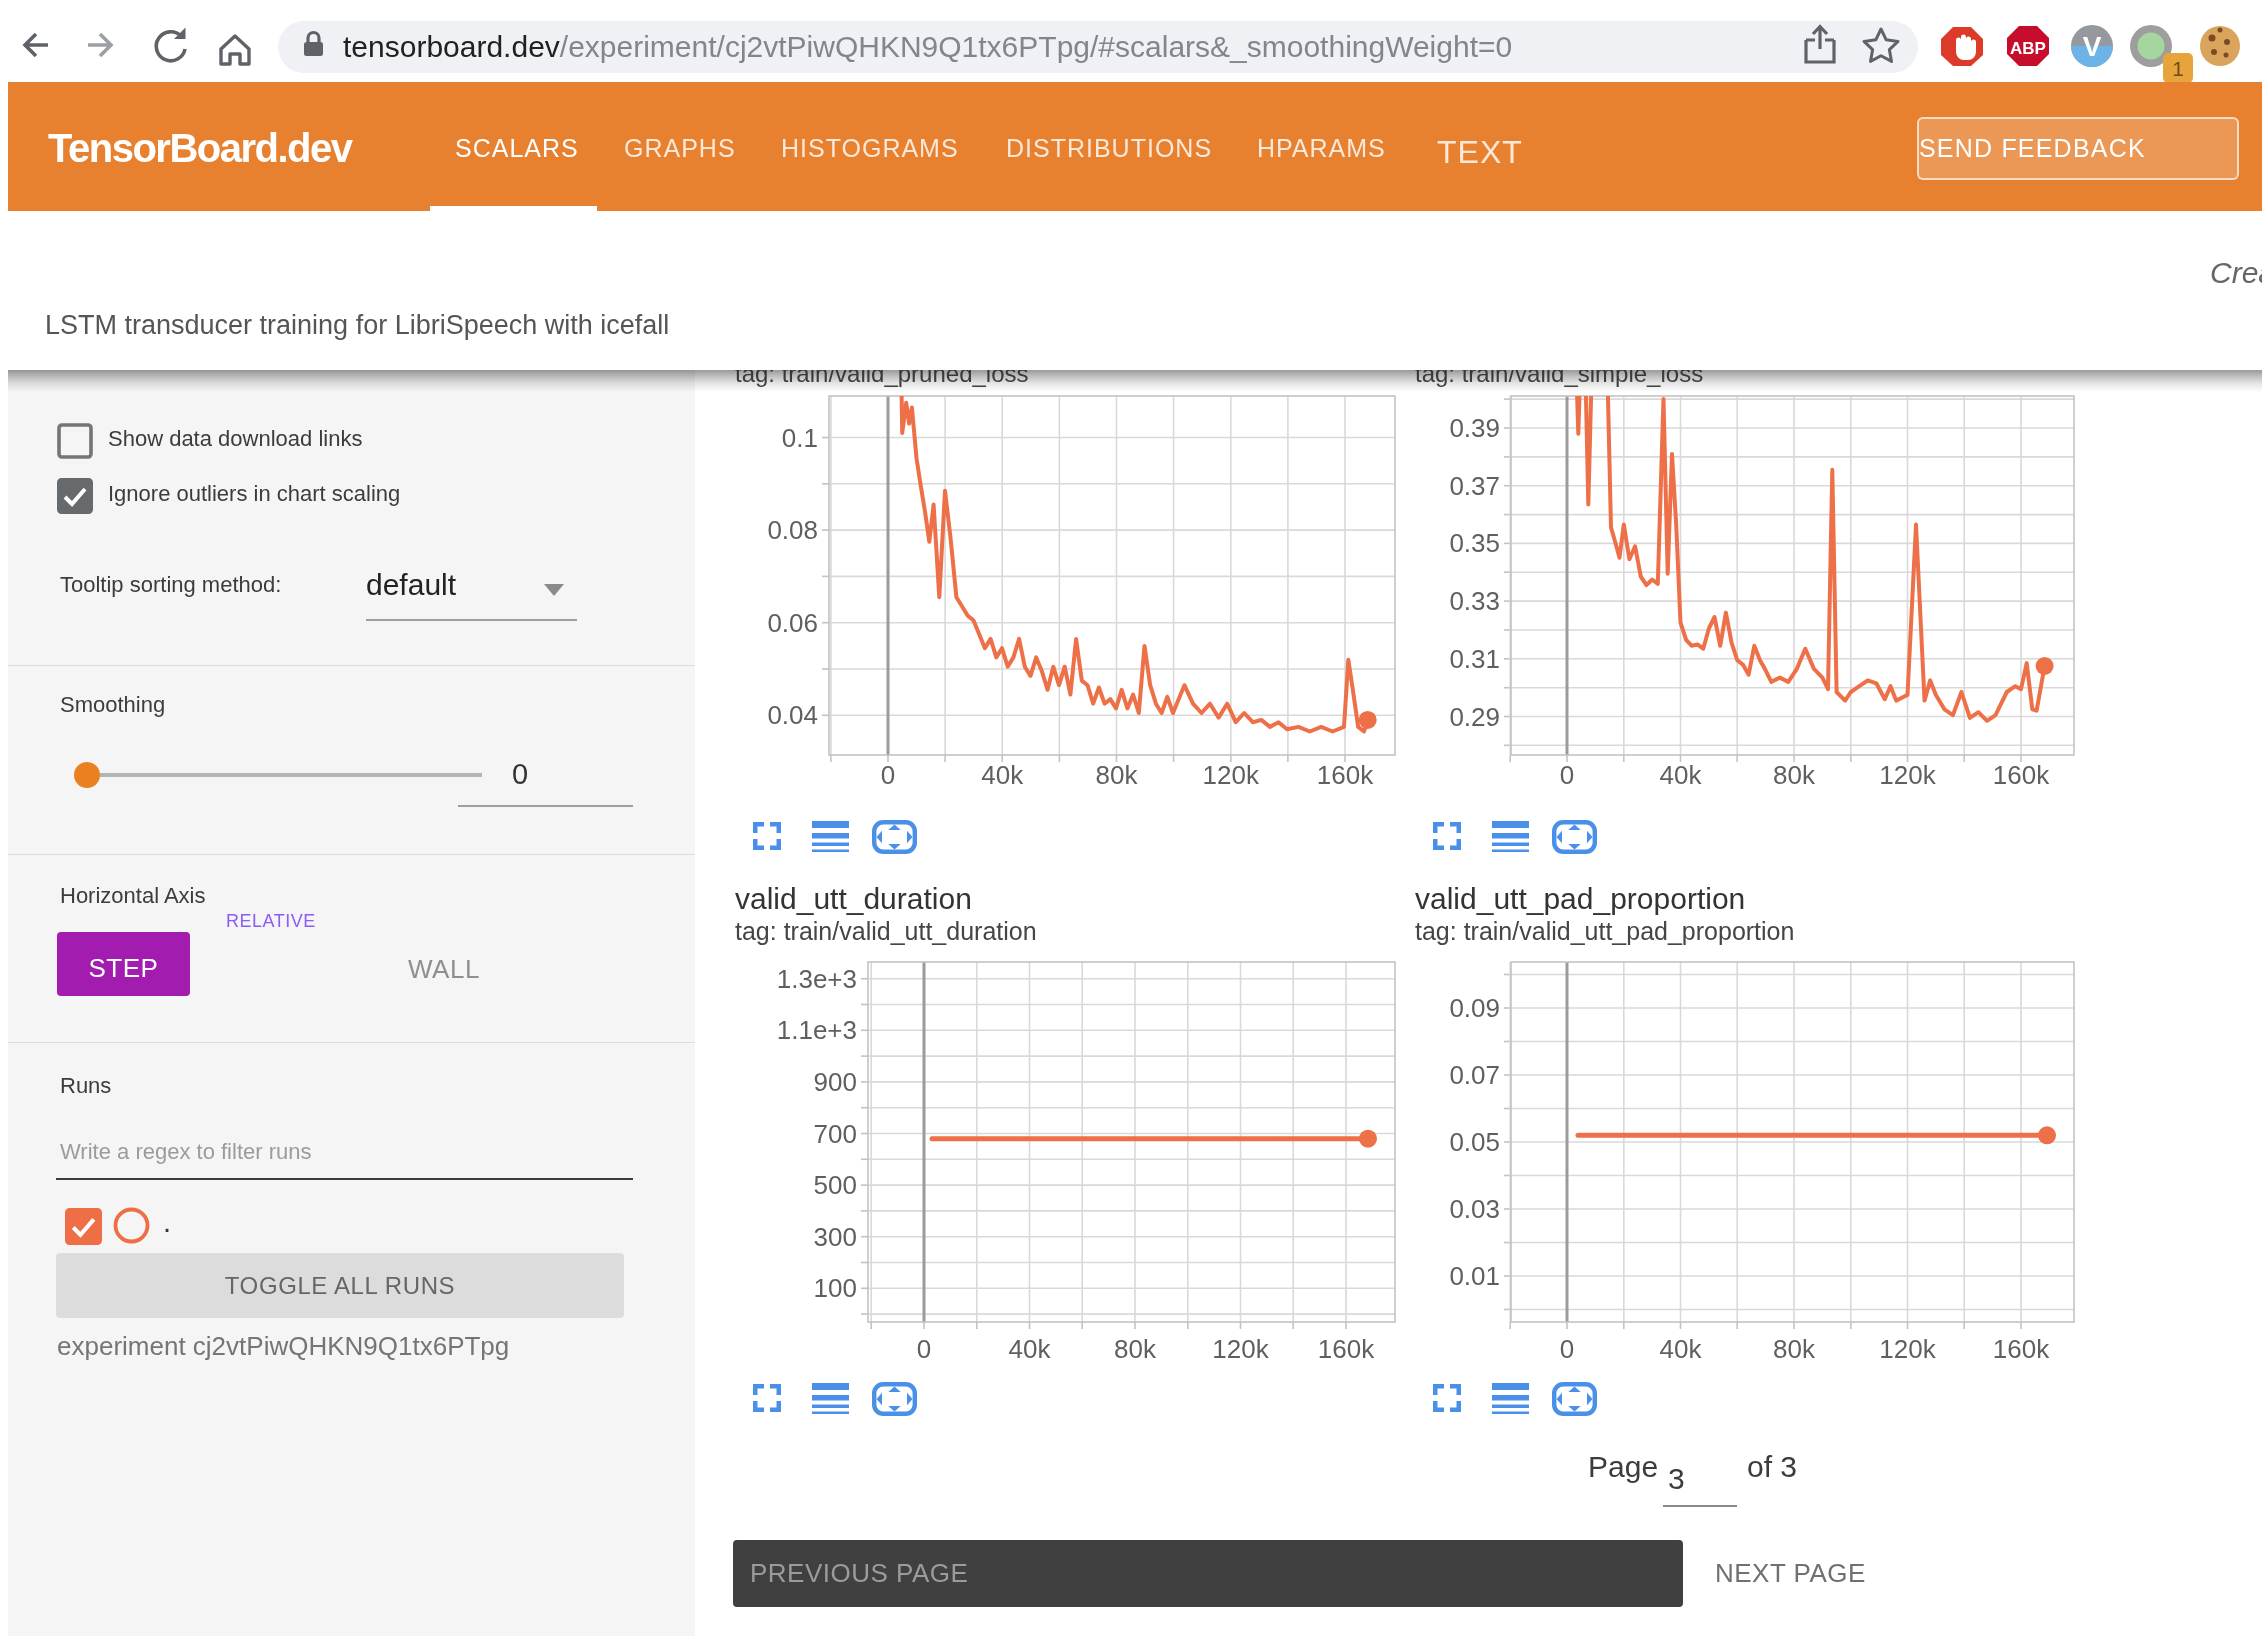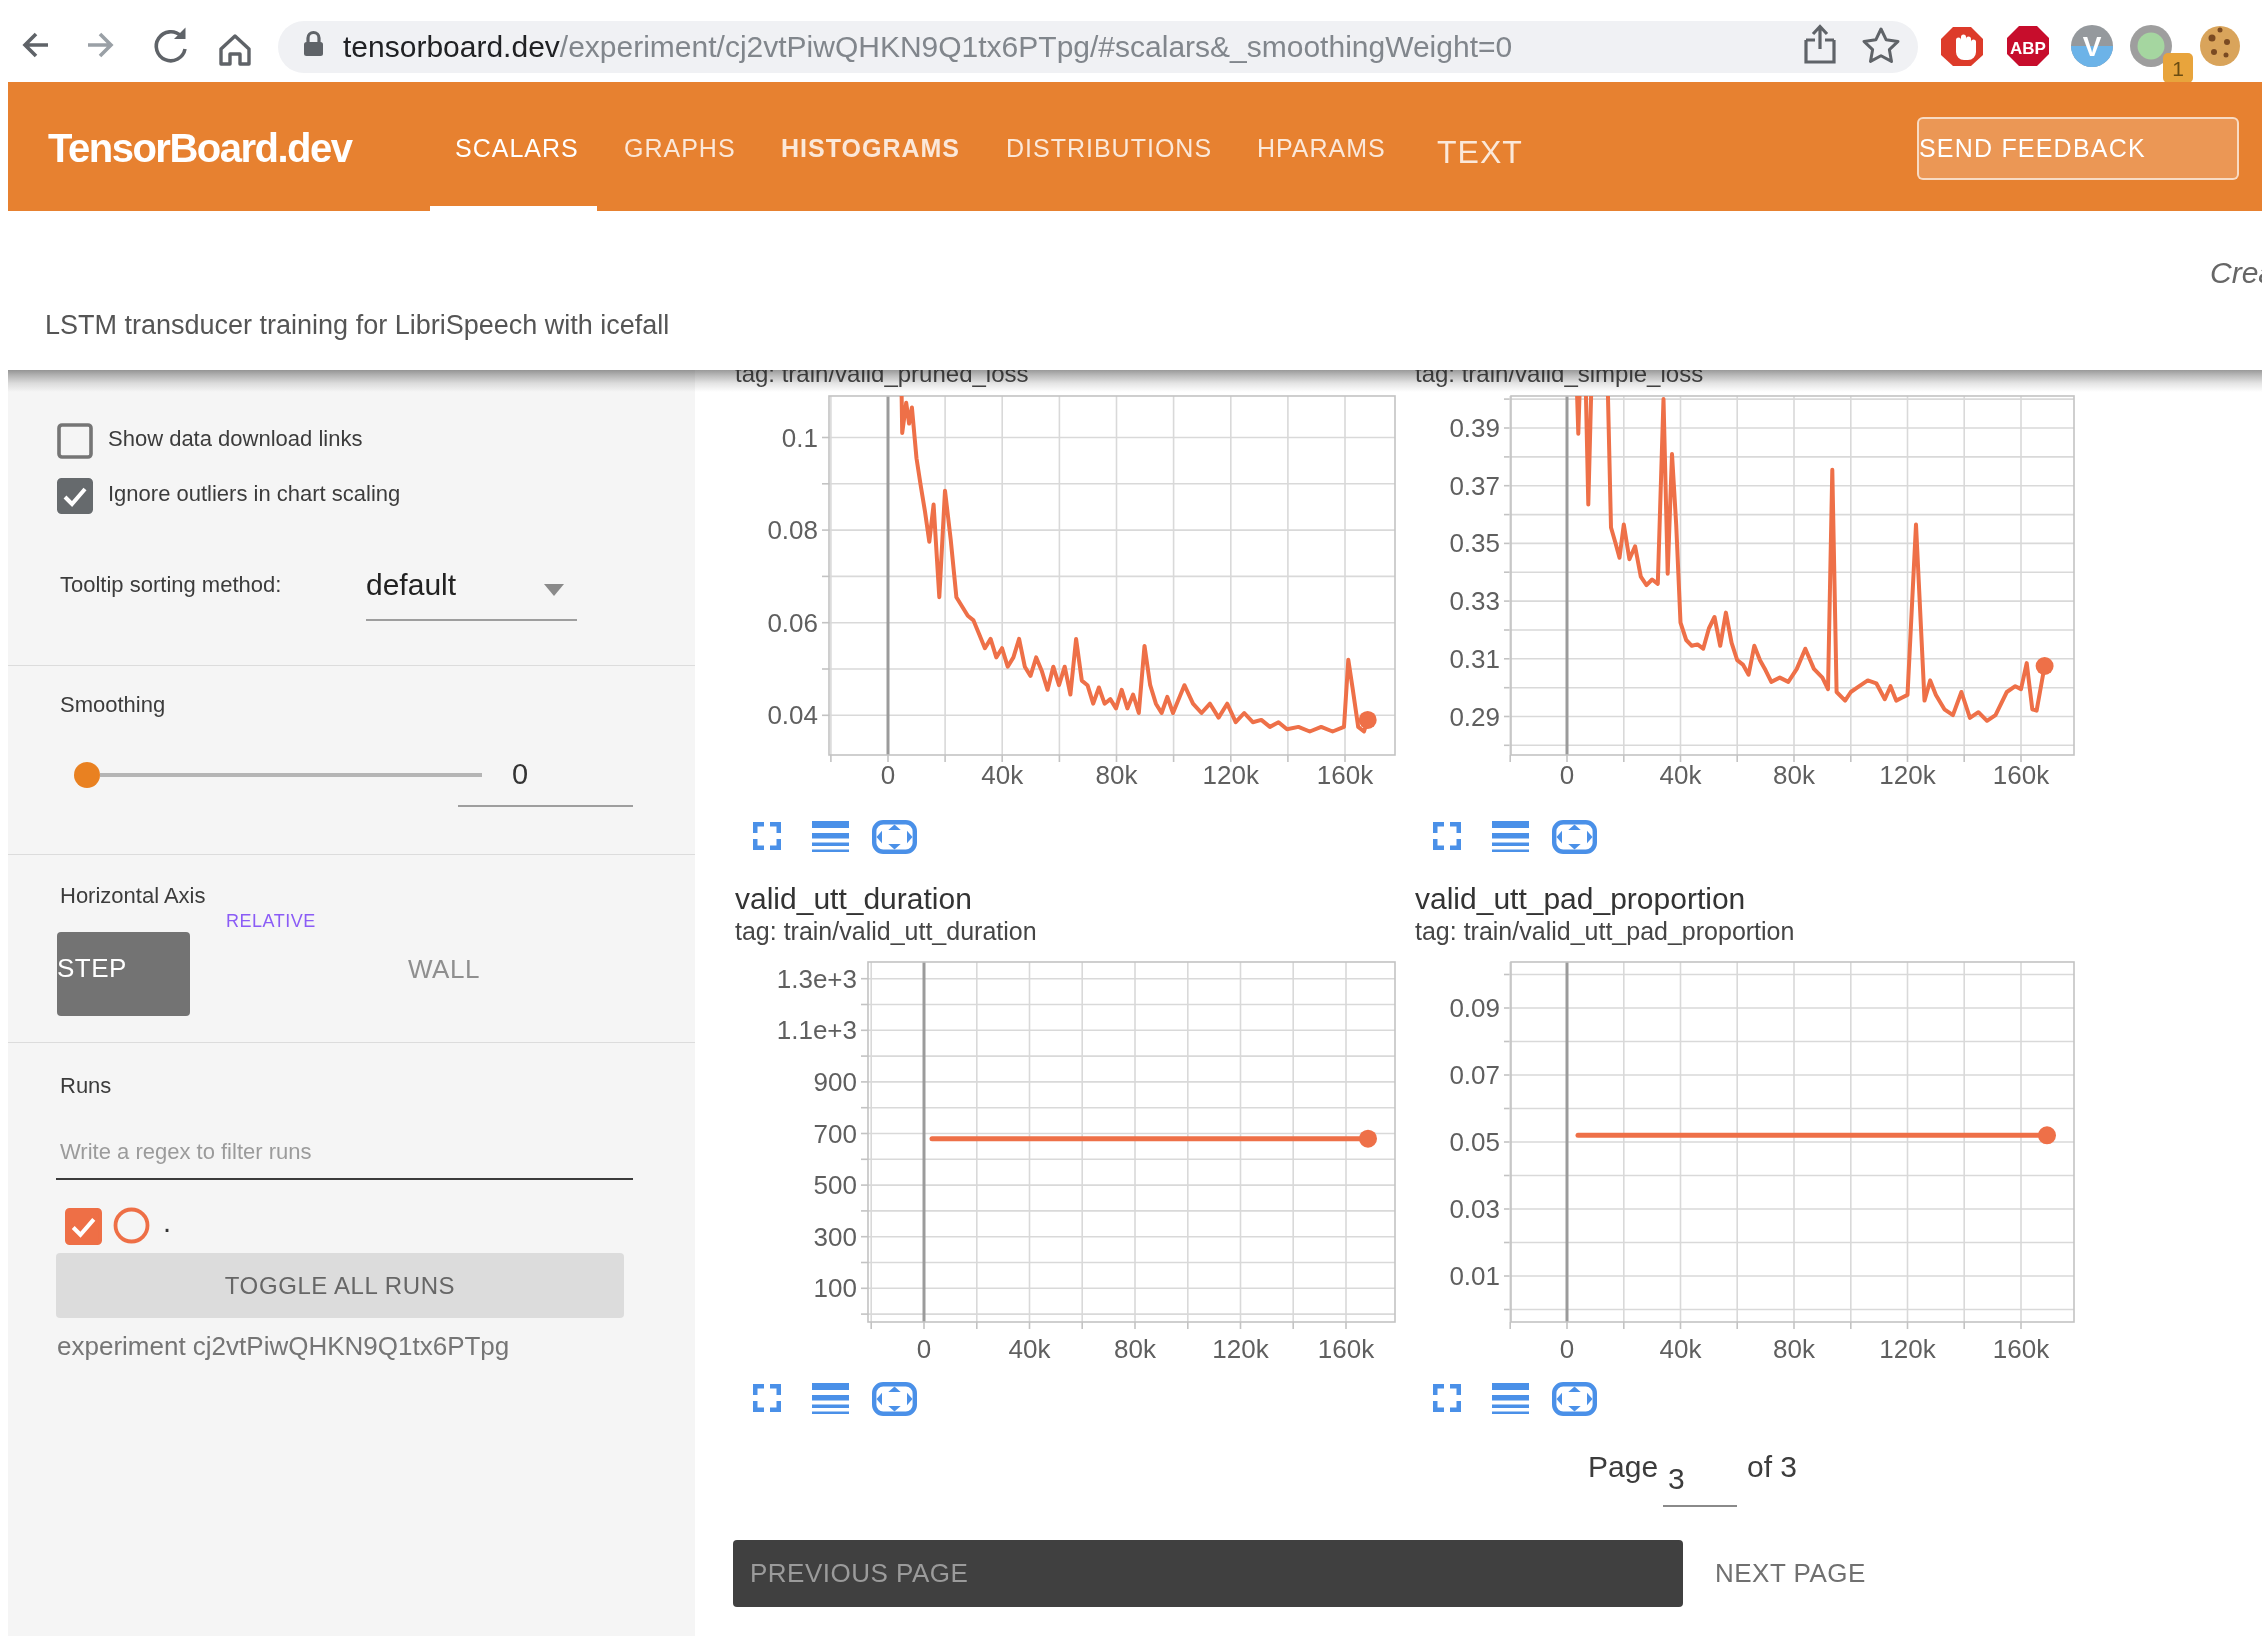--- a/index.html
+++ b/index.html
@@ -37,21 +37,21 @@
     <circle cx="2227" cy="42" r="3" fill="#7a4a22"></circle>
 <circle cx="2214" cy="52" r="3" fill="#7a4a22"></circle>
     <circle cx="2226" cy="55" r="2.5" fill="#7a4a22"></circle>
 <circle cx="2220" cy="30" r="2.5" fill="#7a4a22"></circle>
 </svg>
 
 <div style="position:absolute;left:8px;top:82px;width:2254px;height:129px;background:#e78130"></div>
 <div style="position:absolute;left:48px;top:126px;font-size:40px;font-weight:700;letter-spacing:-1.5px;color:#fff">TensorBoard.dev</div>
 <div style="position:absolute;left:455px;top:134px;font-size:25px;letter-spacing:1px;color:#fff;font-weight:500">SCALARS</div>
 <div style="position:absolute;left:624px;top:134px;font-size:25px;letter-spacing:1px;color:rgba(255,255,255,.82);font-weight:400">GRAPHS</div>
-<div style="position:absolute;left:781px;top:134px;font-size:25px;letter-spacing:1px;color:rgba(255,255,255,.82);font-weight:700">HISTOGRAMS</div>
+<div style="position:absolute;left:781px;top:134px;font-size:25px;letter-spacing:1px;color:rgba(255,255,255,.82);font-weight:400">HISTOGRAMS</div>
 <div style="position:absolute;left:1006px;top:134px;font-size:25px;letter-spacing:1px;color:rgba(255,255,255,.82);font-weight:400">DISTRIBUTIONS</div>
 <div style="position:absolute;left:1257px;top:134px;font-size:25px;letter-spacing:1px;color:rgba(255,255,255,.82);font-weight:400">HPARAMS</div>
 <div style="position:absolute;left:1437px;top:134px;font-size:32px;letter-spacing:1px;color:rgba(255,255,255,.82);font-weight:400">TEXT</div>
 <div style="position:absolute;left:430px;top:206px;width:167px;height:5px;background:#fff"></div>
 <div style="position:absolute;left:1917px;top:117px;width:318px;height:59px;border:2px solid rgba(255,255,255,.65);border-radius:6px;background:rgba(255,255,255,.18);color:#fff;font-size:25px;letter-spacing:1.2px;line-height:59px">SEND FEEDBACK</div>
 
 <div style="position:absolute;left:8px;top:211px;width:2254px;height:159px;background:#fff"></div>
 <div style="position:absolute;left:2210px;top:256px;font-size:30px;font-style:italic;color:#666;white-space:nowrap">Created</div>
 <div style="position:absolute;left:45px;top:310px;font-size:27px;color:#555">LSTM transducer training for LibriSpeech with icefall</div>
 
@@ -70,21 +70,21 @@
 <div style="position:absolute;left:366px;top:619px;width:211px;height:2px;background:#9e9e9e"></div>
 <div style="position:absolute;left:544px;top:584px;width:0;height:0;border-left:10px solid transparent;border-right:10px solid transparent;border-top:12px solid #8a8a8a"></div>
 <div class="hr" style="top:665px"></div>
 <div class="t27" style="left:60px;top:692px;color:#3c3c3c">Smoothing</div>
 <div style="position:absolute;left:100px;top:773px;width:382px;height:4px;background:#b5b5b5"></div>
 <div style="position:absolute;left:74px;top:762px;width:26px;height:26px;border-radius:50%;background:#e98121"></div>
 <div style="position:absolute;left:512px;top:758px;font-size:29px;color:#333">0</div>
 <div style="position:absolute;left:458px;top:805px;width:175px;height:2px;background:#9e9e9e"></div>
 <div class="hr" style="top:854px"></div>
 <div class="t27" style="left:60px;top:883px;color:#3c3c3c">Horizontal Axis</div>
-<div style="position:absolute;left:57px;top:932px;width:133px;height:84px;background:#737373;border-radius:4px;color:#fff;font-size:26px;text-align:left;line-height:72px;letter-spacing:.5px">STEP</div>
+<div style="position:absolute;left:57px;top:932px;width:133px;height:64px;background:#a21caf;border-radius:4px;color:#fff;font-size:26px;text-align:center;line-height:72px;letter-spacing:.5px">STEP</div>
 <div style="position:absolute;left:226px;top:911px;font-size:18px;color:#8b5cf6;letter-spacing:.5px">RELATIVE</div>
 <div style="position:absolute;left:408px;top:954px;font-size:26px;color:#8f8f8f;letter-spacing:.5px">WALL</div>
 <div class="hr" style="top:1042px"></div>
 <div class="t27" style="left:60px;top:1073px;color:#3c3c3c">Runs</div>
 <div class="t27" style="left:60px;top:1139px;color:#9b9b9b">Write a regex to filter runs</div>
 <div style="position:absolute;left:56px;top:1178px;width:577px;height:2px;background:#3c3c3c"></div>
 <svg style="position:absolute;left:65px;top:1208px" width="37" height="37" viewBox="0 0 36 36">
 <rect x="1.5" y="1.5" width="33" height="33" rx="3" fill="#ee6f46" stroke="#ee6f46" stroke-width="3"></rect>
 <polyline points="8,19 15,26 28,11" fill="none" stroke="#fff" stroke-width="4"></polyline>
   </svg>

